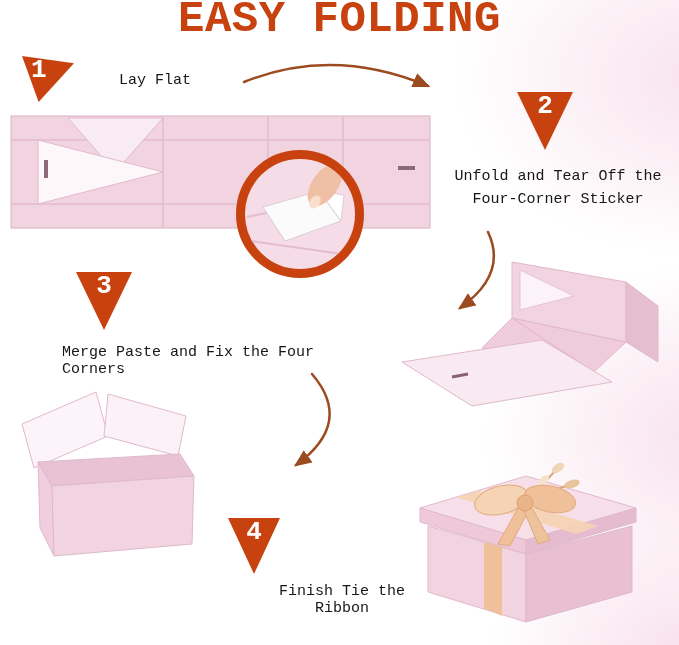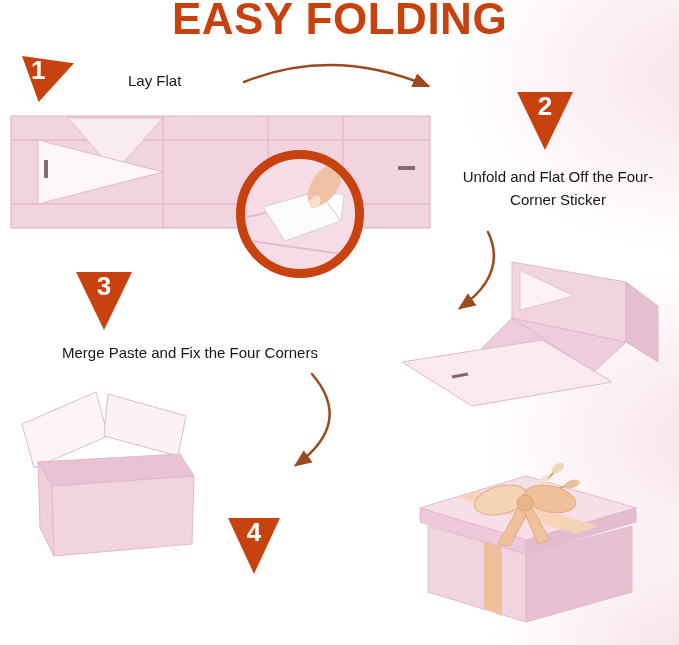--- a/index.html
+++ b/index.html
@@ -1,18 +1,18 @@
 <!DOCTYPE html>
 <html style="--accent: #C8420F; --arrow: #9C4A1F; --box-pink: #F2D4E0; --box-pink-dark: #E5BECF; --box-pink-light: #F9EAF1; --flap-white: #FCF4F8; --ribbon: #F5D3B5; --ribbon-dark: #EFC09A; --skin: #EFC0A6;"><head>
 <meta charset="utf-8">
 <style>
   html,body{margin:0;padding:0;background:#fff}
   .canvas{
     position:relative;width:679px;height:645px;overflow:hidden;
-    font-family:Liberation Sans, sans-serif;
+    font-family:Liberation Mono, monospace;
     background:
       radial-gradient(60% 45% at 104% 12%, #F8E2EC 0%, rgba(255,255,255,0) 62%),
       radial-gradient(55% 45% at 104% 68%, #F8E2EC 0%, rgba(255,255,255,0) 60%),
       radial-gradient(40% 30% at 100% 100%, #F8E2EC 0%, rgba(255,255,255,0) 70%),
       #ffffff;
   }
   .title{
     position:absolute;top:-6px;left:0;width:100%;margin:0;
     text-align:center;font-size:44px;font-weight:800;letter-spacing:.5px;
     color:var(--accent,#C8420F);
@@ -22,21 +22,21 @@
     display:flex;justify-content:center;align-items:flex-start;
   }
   .tri span{font-size:26px;font-weight:bold;line-height:1.15}
   .t1{left:22px;top:56px;width:52px;height:46px;
       clip-path:polygon(0 0,100% 16%,32% 100%);
       justify-content:flex-start;padding-left:9px;box-sizing:border-box}
   .t2{left:517px;top:92px;width:56px;height:58px;clip-path:polygon(0 0,100% 0,50% 100%)}
   .t3{left:76px;top:272px;width:56px;height:58px;clip-path:polygon(0 0,100% 0,50% 100%)}
   .t4{left:228px;top:518px;width:52px;height:56px;clip-path:polygon(0 0,100% 0,50% 100%)}
   .label{position:absolute;font-size:15px;color:#161616}
-  .lbl1{left:128px;top:72px}
+  .lbl1{left:119px;top:72px}
   .lbl2{left:452px;top:166px;width:212px;text-align:center;line-height:1.5}
   .lbl3{left:62px;top:344px;width:320px;text-align:left}
   .lbl4{left:252px;top:583px;width:180px;text-align:center}
   .ill{position:absolute}
   #flatbox{left:8px;top:106px;width:425px;height:130px}
   #magnify{
     left:236px;top:150px;width:128px;height:128px;box-sizing:border-box;
     border-radius:50%;border:9px solid var(--accent,#C8420F);
     background:#F5DCE7;overflow:hidden;z-index:3;
   }
@@ -70,22 +70,23 @@
     <span>2</span>
   </div>
   <div class="tri t3">
     <span>3</span>
   </div>
   <div class="tri t4">
     <span>4</span>
   </div>
 
   <div class="label lbl1">Lay Flat</div>
-  <div class="label lbl2">Unfold and Flat Off the Four-Corner Sticker</div>
+  <div class="label lbl2">Unfold and Tear Off the Four-Corner Sticker</div>
   <div class="label lbl3">Merge Paste and Fix the Four Corners</div>
+  <div class="label lbl4">Finish Tie the Ribbon</div>
 
   <div class="ill" id="arrowA">
     <svg viewBox="0 0 200 62">
       <path d="M6,40 Q95,4 190,44" fill="none" stroke="var(--arrow,#9C4A1F)" stroke-width="2.5" stroke-linecap="round" marker-end="url(#arrowhead)"></path>
     </svg>
   </div>
   <div class="ill" id="arrowB">
     <svg viewBox="0 0 70 92">
       <path d="M42,6 Q62,48 14,82" fill="none" stroke="var(--arrow,#9C4A1F)" stroke-width="2.5" stroke-linecap="round" marker-end="url(#arrowhead)"></path>
     </svg>

